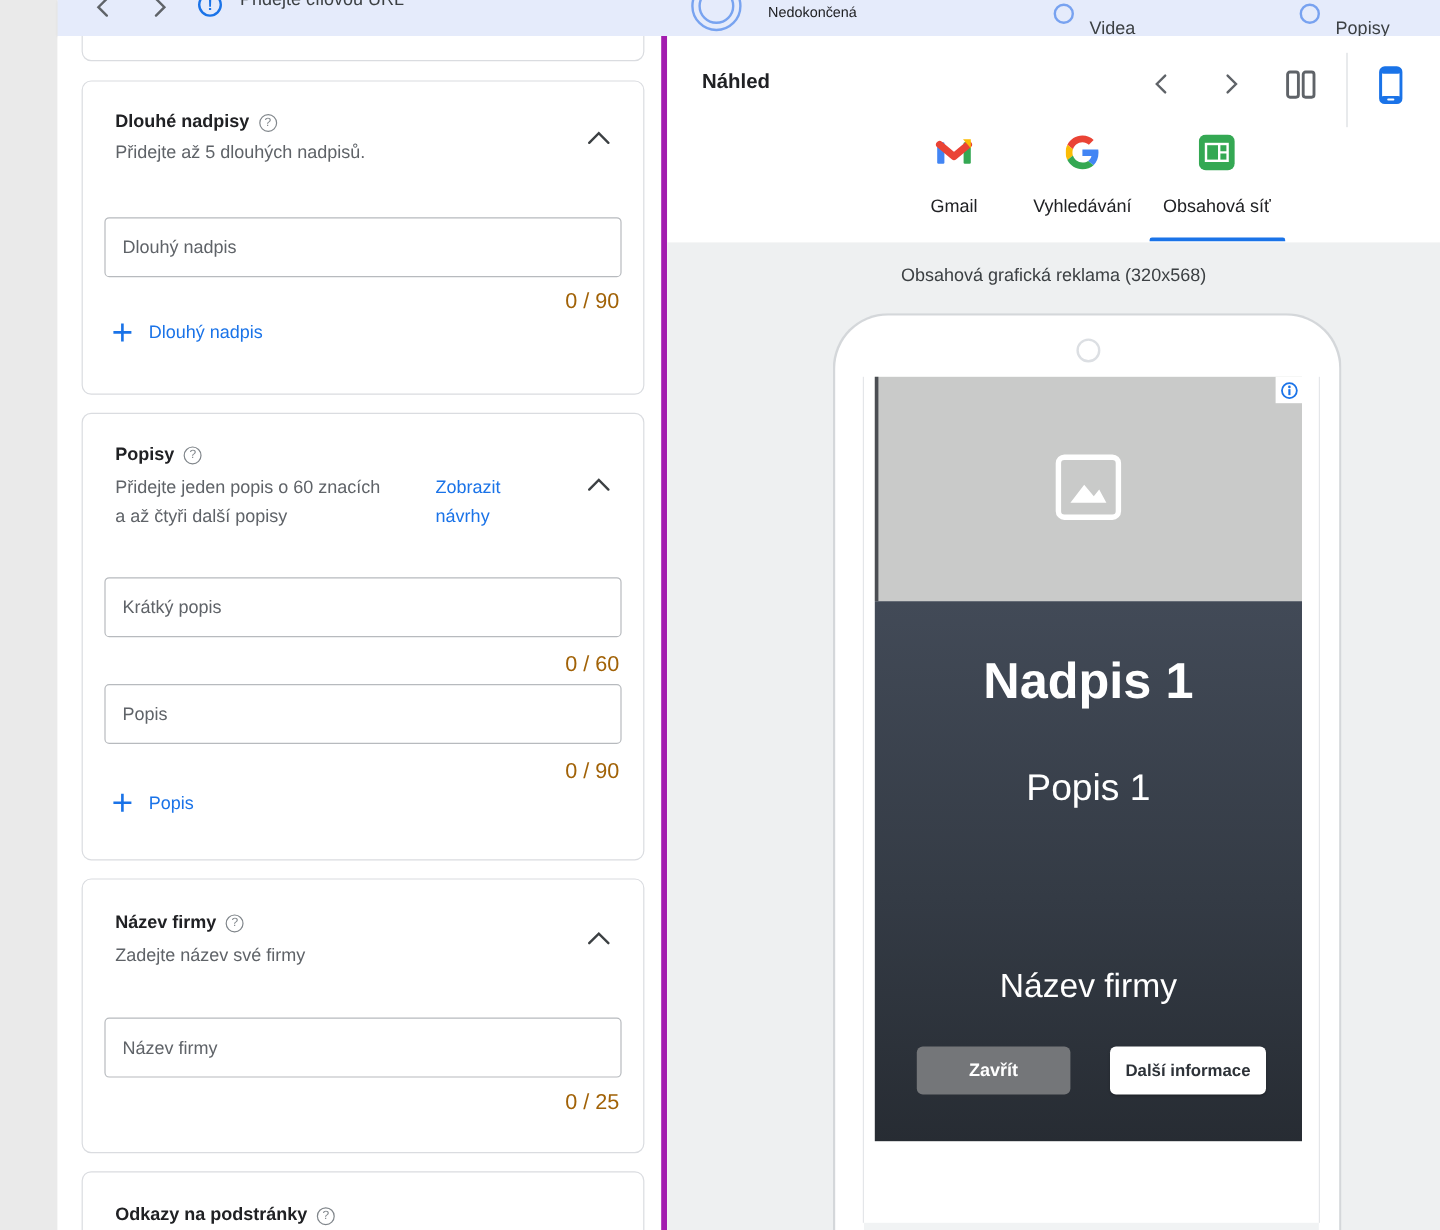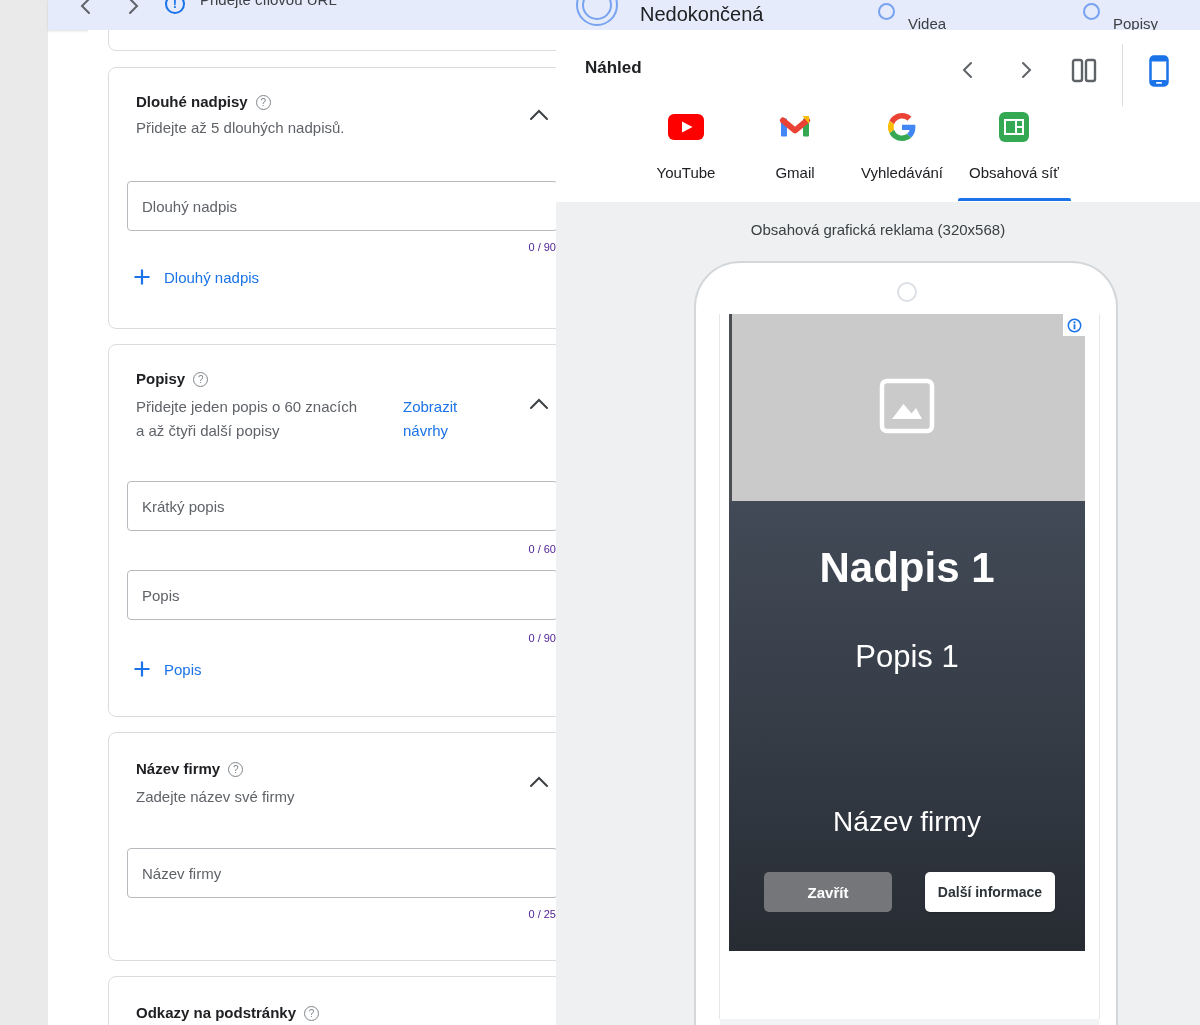--- a/index.html
+++ b/index.html
@@ -11,38 +11,38 @@
 
   
   .topbar{position:absolute;left:48px;top:0;width:1152px;height:30px;background:#e5ebfb;
           overflow:hidden;box-shadow:0 1px 2px rgba(60,64,67,.18);}
   .topbar .nav-chev{position:absolute;top:-3px;}
   .topbar .info-circ{position:absolute;left:117px;top:-6px;width:20px;height:20px;border:2px solid #1a73e8;
           border-radius:50%;color:#1a73e8;font-size:13px;font-weight:700;text-align:center;line-height:16px;}
   .topbar .url-text{position:absolute;left:152px;top:-10px;font-size:15px;line-height:20px;color:#3c4043;}
   .ring-outer{position:absolute;left:528px;top:-16px;width:42px;height:42px;border:2.5px solid #78a3f0;border-radius:50%;}
   .ring-inner{position:absolute;left:534px;top:-10px;width:30px;height:30px;border:2.5px solid #78a3f0;border-radius:50%;}
-  .topbar .status-text{position:absolute;left:592px;top:3px;font-size:20px;color:#202124;}
+  .topbar .status-text{position:absolute;left:592px;top:3px;font-size:12px;color:#202124;}
   .radio{position:absolute;top:3px;width:17px;height:17px;border:2px solid #78a2f0;border-radius:50%;background:transparent;}
   .radio-label{position:absolute;top:15px;font-size:15px;color:#3c4043;}
 
   
   .left-panel{position:absolute;left:48px;top:30px;width:508px;height:995px;background:#fff;
-              border-right:1px solid #a21caf;overflow:hidden;margin-left:40px;}
+              border-right:5px solid #a21caf;overflow:hidden;}
   .card{position:absolute;left:20px;width:469px;background:#fff;border:1px solid #dadce0;border-radius:8px;}
   .card-title{position:absolute;left:27px;font-size:15px;font-weight:700;color:#202124;white-space:nowrap;}
   .help-icon{display:inline-block;width:15px;height:15px;border:1px solid #80868b;border-radius:50%;
              color:#80868b;font-size:10px;font-weight:400;text-align:center;line-height:14px;
              vertical-align:1px;margin-left:8px;}
   .card-sub{position:absolute;left:27px;font-size:15px;line-height:24px;color:#5f6368;white-space:nowrap;}
   .collapse-btn{position:absolute;right:26px;width:22px;height:14px;cursor:pointer;}
   .g-input{position:absolute;left:18px;width:431px;height:50px;border:1px solid #b7babe;border-radius:4px;
            padding:0 14px;font-size:15px;color:#202124;background:#fff;outline:none;}
   .g-input::placeholder{color:#5f6368;opacity:1;}
-  .counter{position:absolute;right:20px;font-size:11px;color:#4c1d95;}
+  .counter{position:absolute;right:20px;font-size:18px;color:#a16207;}
   .add-row{position:absolute;left:24px;display:flex;align-items:center;gap:13px;cursor:pointer;}
   .add-row .add-label{font-size:15px;font-weight:500;color:#1a73e8;}
   .suggest-link{position:absolute;left:294px;width:92px;font-size:15px;line-height:24px;font-weight:500;color:#1a73e8;cursor:pointer;}
 
   
   .right-panel{position:absolute;left:556px;top:30px;width:644px;height:995px;background:#fff;}
   .preview-title{position:absolute;left:29px;top:28px;font-size:17px;font-weight:700;color:#202124;}
   .hdr-btn{position:absolute;cursor:pointer;}
   .hdr-divider{position:absolute;left:566px;top:14px;width:1px;height:62px;background:#dadce0;}
   .tab{position:absolute;top:80px;width:120px;height:92px;text-align:center;cursor:pointer;}
@@ -170,27 +170,20 @@
       <rect x="15" y="2" width="9" height="21" rx="2" fill="none" stroke="#5f6368" stroke-width="2.4"></rect>
     </svg>
     <div class="hdr-divider"></div>
     <svg class="hdr-btn" style="left:593px;top:25px" width="20" height="32" viewBox="0 0 20 32">
       <rect x="1.5" y="1.5" width="17" height="29" rx="3.5" fill="none" stroke="#1a73e8" stroke-width="2.5"></rect>
       <rect x="1.5" y="1.5" width="17" height="5" rx="2.5" fill="#1a73e8"></rect>
       <rect x="1.5" y="25" width="17" height="5.5" rx="2.5" fill="#1a73e8"></rect>
       <rect x="7" y="27" width="6" height="1.8" rx="0.9" fill="#fff"></rect>
     </svg>
 
-    <div class="tab" style="left:70px">
-      <svg class="tab-icon" width="36" height="26" viewBox="0 0 36 26">
-        <rect x="0" y="0" width="36" height="26" rx="6" fill="#f00"></rect>
-        <polygon points="14,7.5 24.5,13 14,18.5" fill="#fff"></polygon>
-      </svg>
-      <div class="tab-label">YouTube</div>
-    </div>
     <div class="tab" style="left:179px">
       <svg class="tab-icon" width="32" height="26" viewBox="0 0 32 25">
         <rect x="2" y="4" width="6" height="18" rx="1" fill="#4285F4"></rect>
         <rect x="24" y="4" width="6" height="18" rx="1" fill="#34A853"></rect>
         <path d="M4 6 L16 16 L28 6" fill="none" stroke="#EA4335" stroke-width="6" stroke-linecap="round" stroke-linejoin="round"></path>
         <polygon points="23.5,1.5 30,1.5 30,9" fill="#FBBC04"></polygon>
       </svg>
       <div class="tab-label">Gmail</div>
     </div>
     <div class="tab" style="left:286px">

